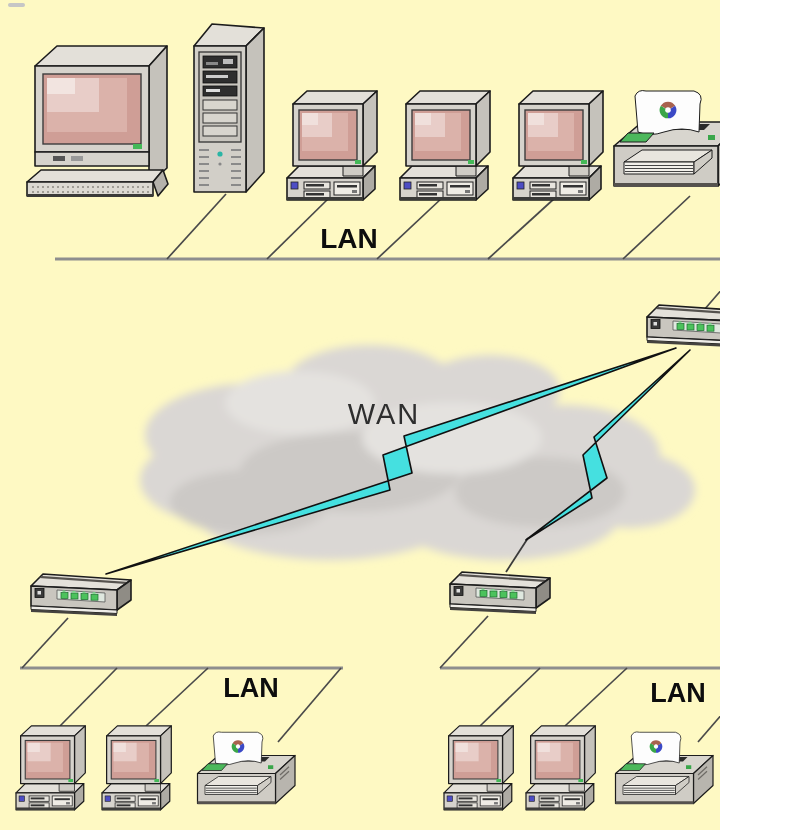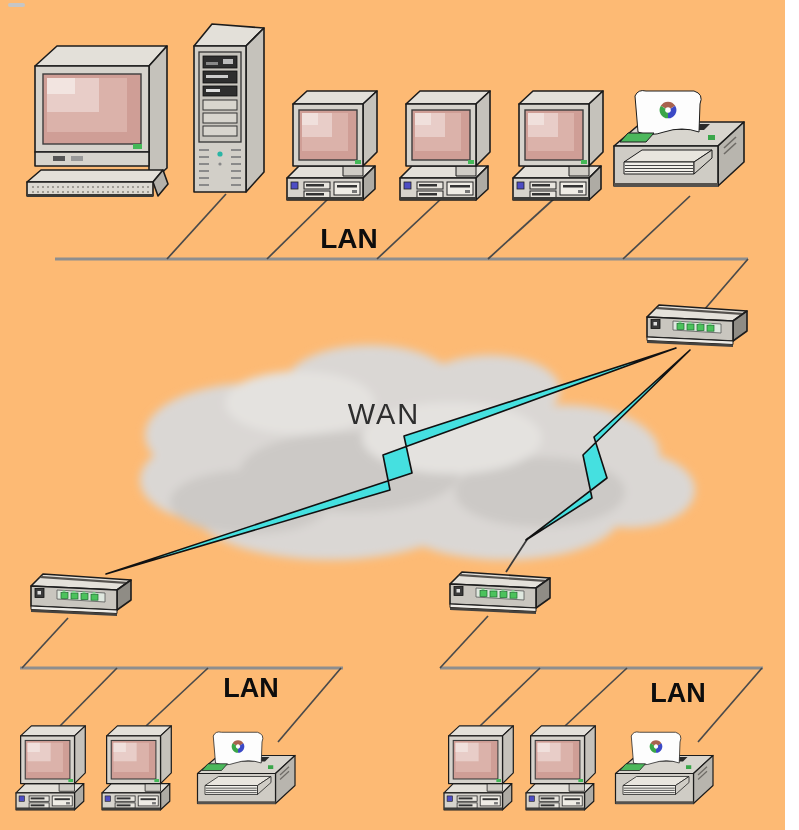--- a/index.html
+++ b/index.html
@@ -1,16 +1,16 @@
 <!DOCTYPE html>
 <html><head>
 <meta charset="utf-8">
 <style>
   html,body{margin:0;padding:0;background:#ffffff;}
-  .stage{position:relative;width:785px;height:830px;background:#fdba74;overflow:hidden;
+  .stage{position:relative;width:720px;height:830px;background:#fef9c3;overflow:hidden;
          font-family:"Liberation Sans",sans-serif;}
   svg{display:block;}
   .lan-label{font-family:"Liberation Sans",sans-serif;font-weight:bold;font-size:28px;fill:#0d0d0d;}
   .lan-label-sm{font-family:"Liberation Sans",sans-serif;font-weight:bold;font-size:27px;fill:#0d0d0d;}
   .wan-label{font-family:"Liberation Sans",sans-serif;font-weight:normal;font-size:29px;fill:#2e2e2e;letter-spacing:2px;}
   .bus{stroke:#8e8e8e;stroke-width:3;fill:none;}
   .drop{stroke:#4a4a4a;stroke-width:1.7;fill:none;}
   .link{stroke:#3a3a3a;stroke-width:1.8;fill:none;}
   .ol{stroke:#1c1c1c;stroke-width:1.6;stroke-linejoin:round;}
   .ol-thin{stroke:#1c1c1c;stroke-width:1;stroke-linejoin:round;}

